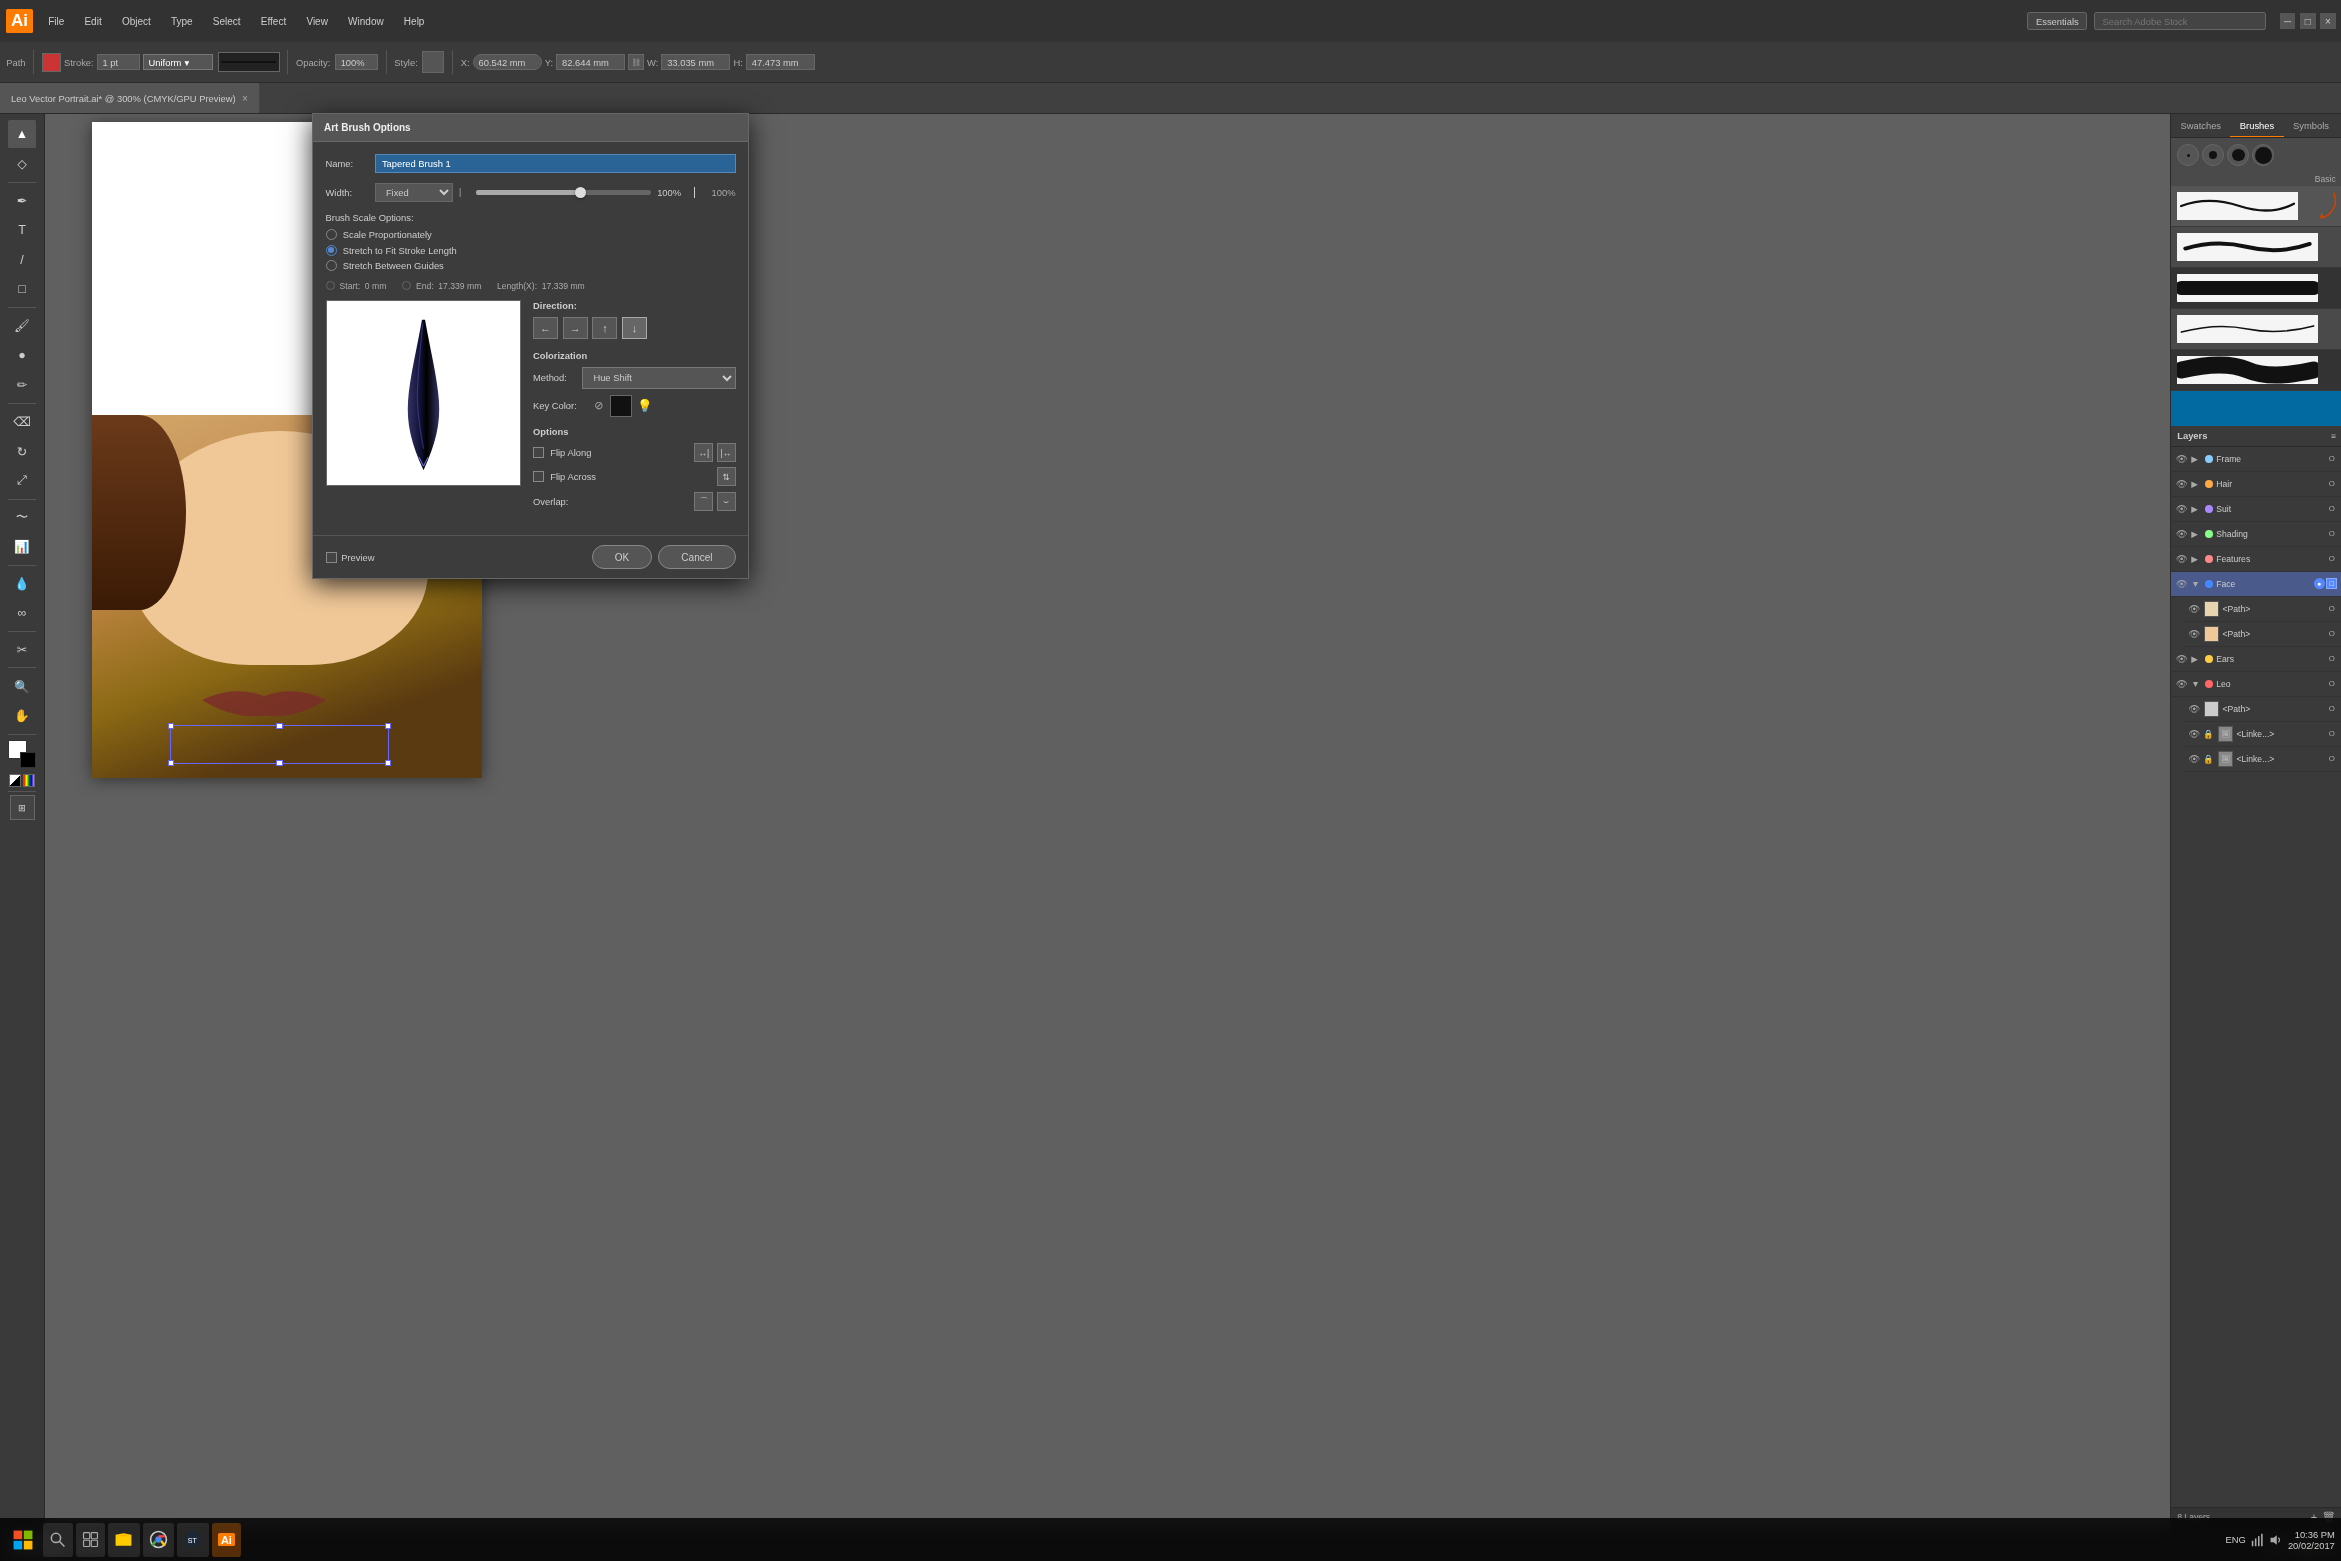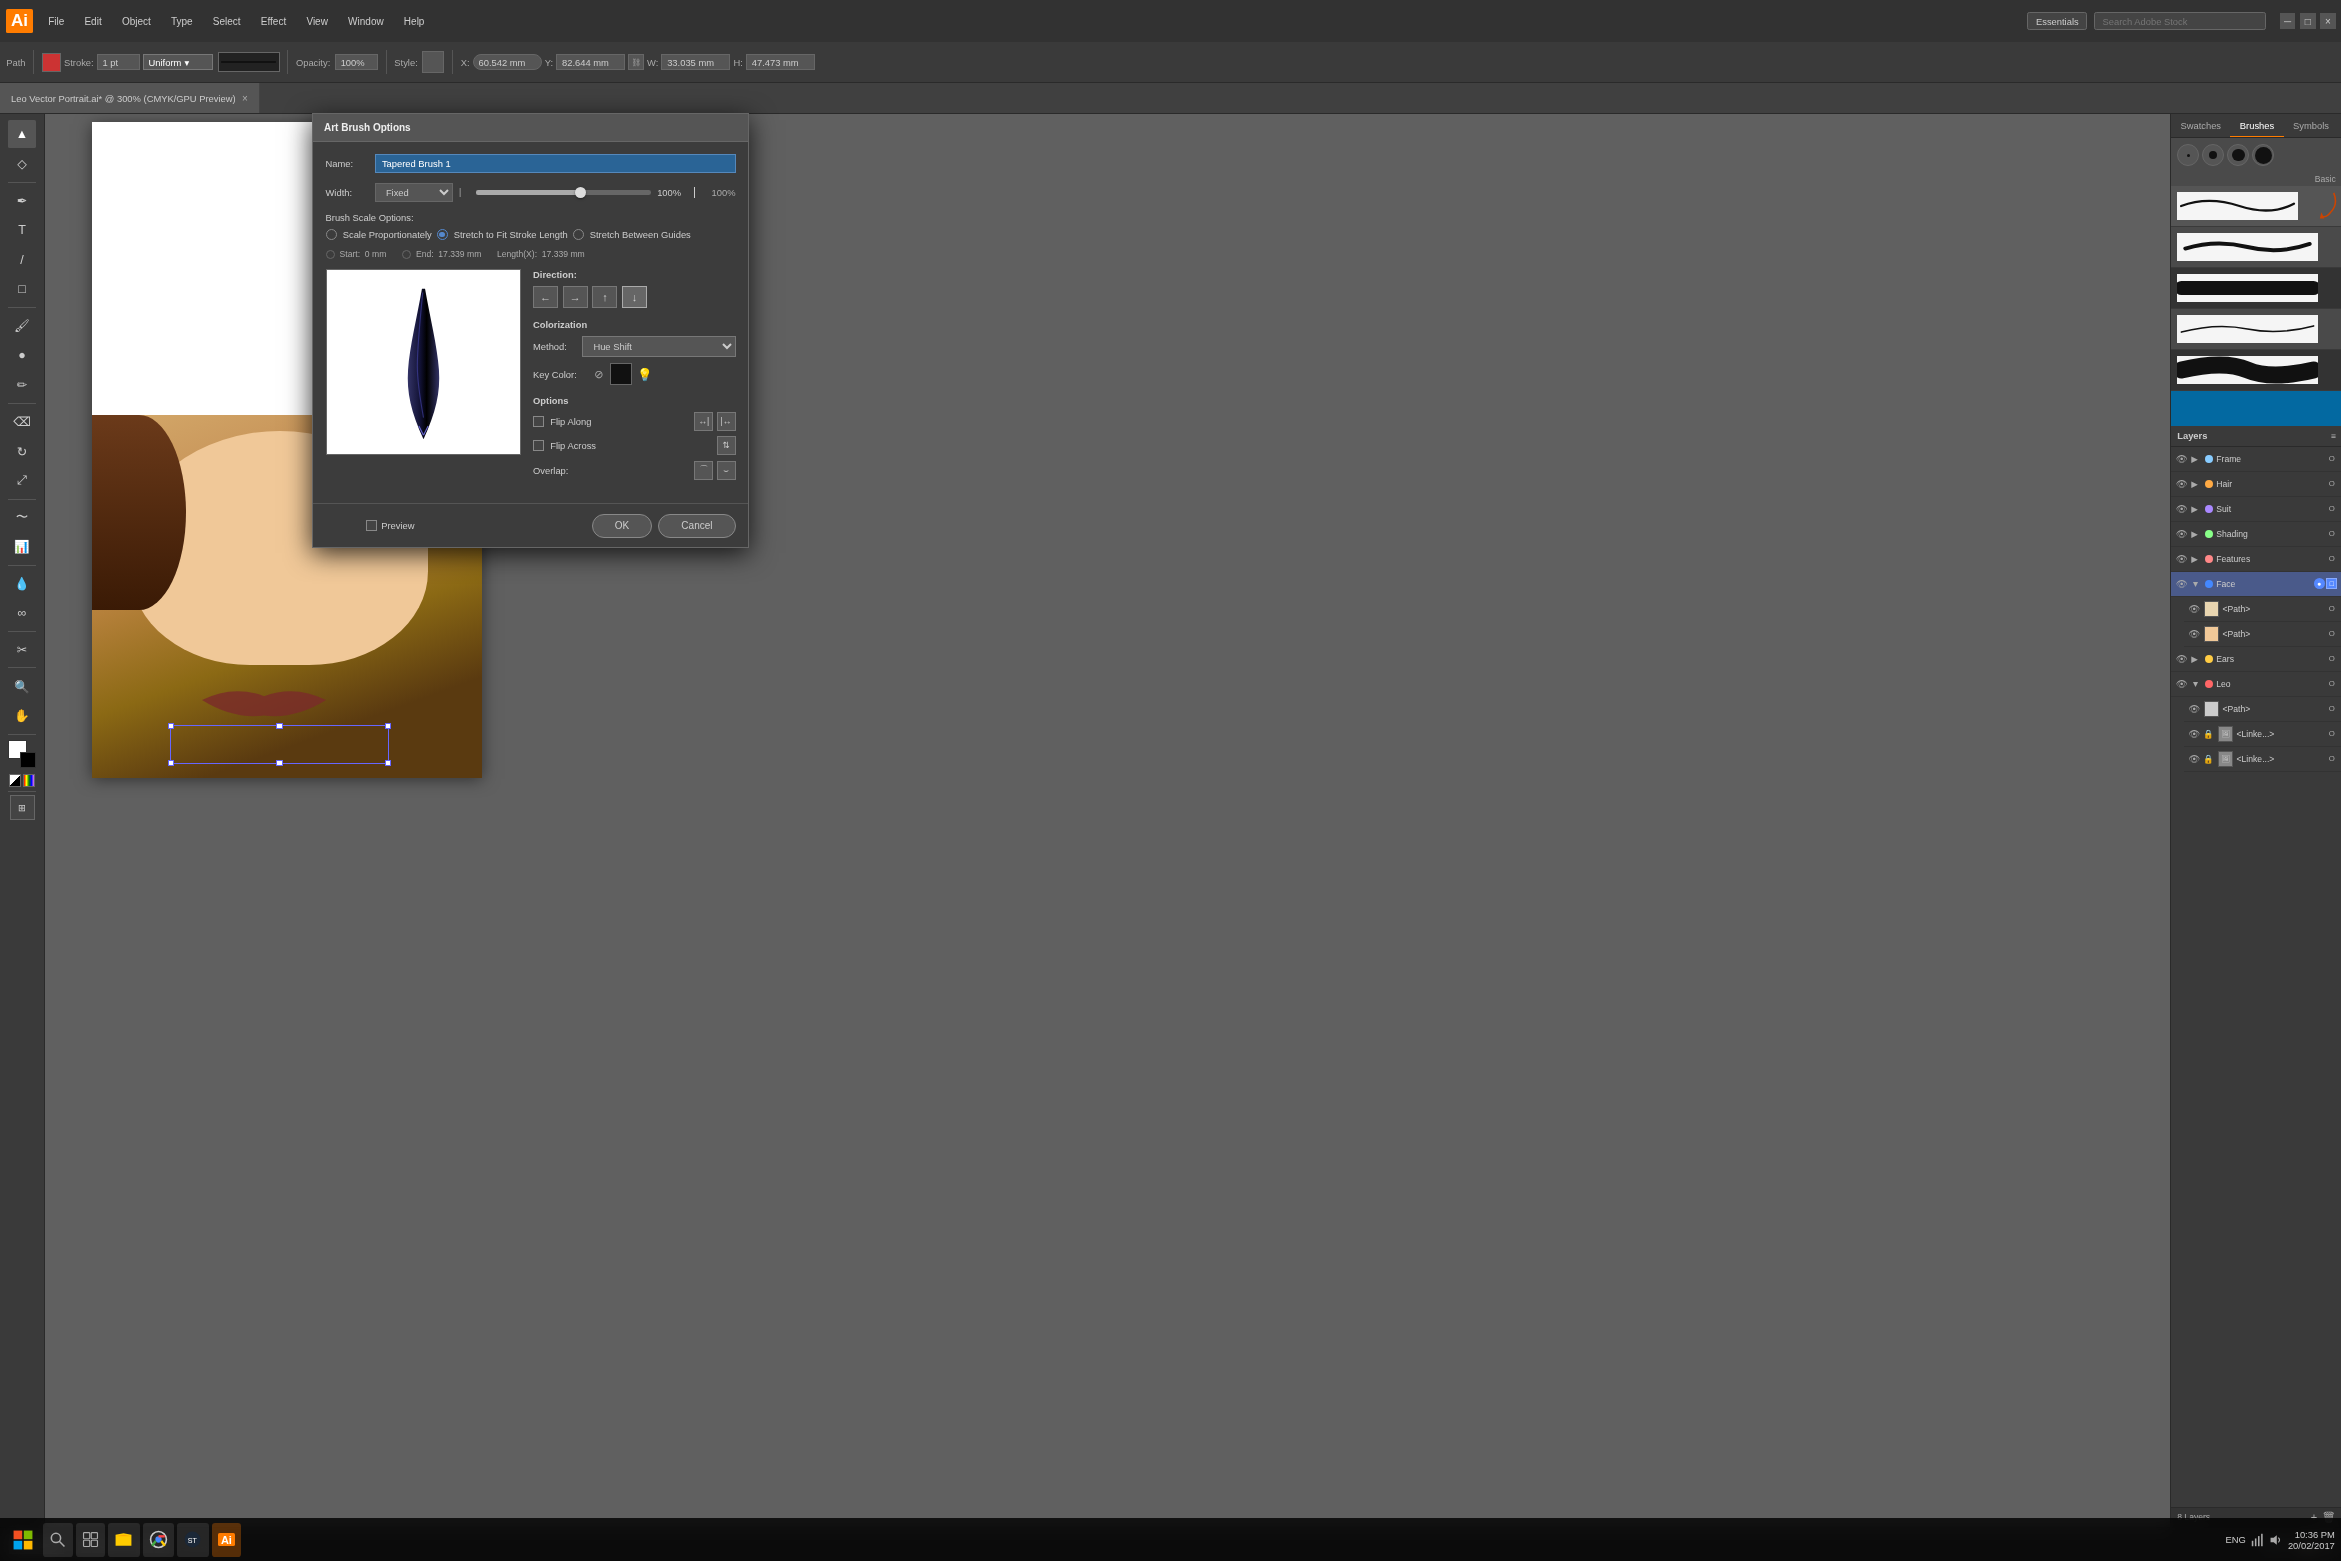--- a/index.html
+++ b/index.html
@@ -441,21 +441,21 @@
       height: 11px;
       background: #ccc;
     }
     .section-label {
       color: #ccc;
       font-size: 9.4px;
       margin-bottom: 6.2px;
     }
     .radio-group {
       display: flex;
-      flex-direction: row;
+      flex-direction: column;
       gap: 4.7px;
       margin-bottom: 9.4px;
     }
     .radio-row {
       display: flex;
       align-items: center;
       gap: 6.2px;
     }
     .radio-circle {
       width: 11px;
@@ -646,21 +646,20 @@
       align-items: center;
       padding: 9.4px 12.5px;
       border-top: 0.8px solid #555;
       gap: 6.2px;
     }
     .preview-check-row {
       display: flex;
       align-items: center;
       gap: 4.7px;
       flex: 1;
-      margin-left: 40px;
     }
     .dialog-btn {
       padding: 5.5px 22px;
       font-size: 10px;
       cursor: pointer;
       border-radius: 12.5px;
     }
     .btn-ok {
       background: #555;
       border: 0.8px solid #888;

